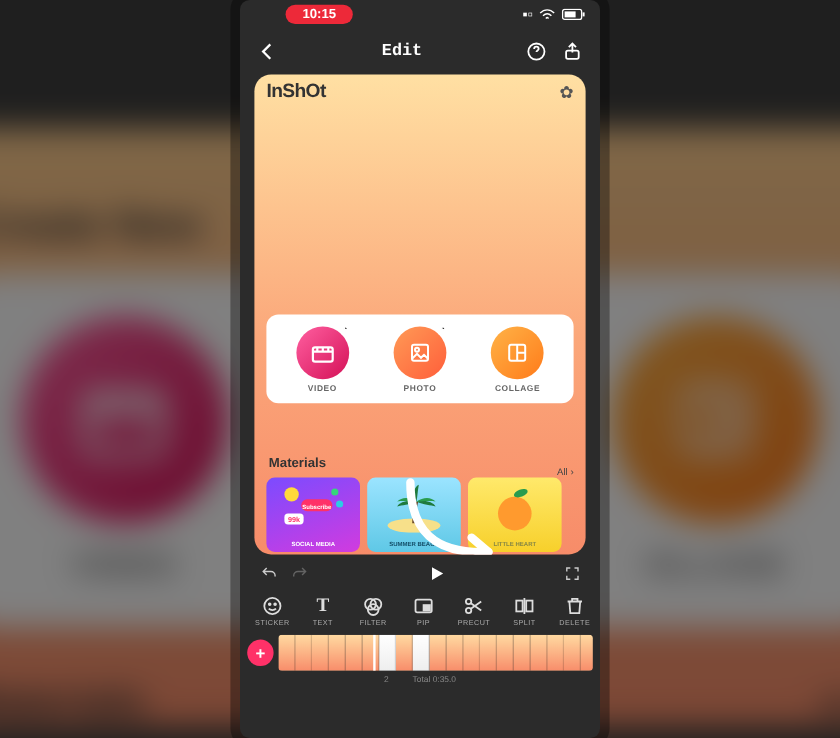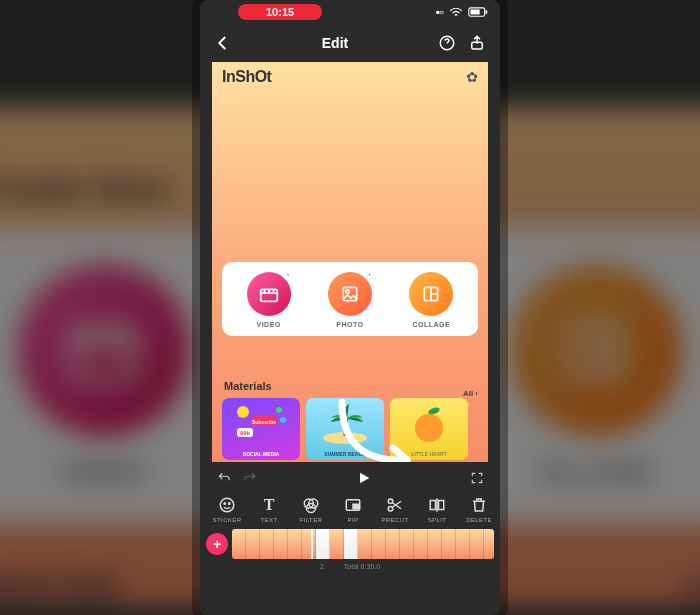--- a/index.html
+++ b/index.html
@@ -70,48 +70,48 @@
     height:24px;
     display:flex;
     align-items:center;
     justify-content:space-between;
     padding:0 12px;
     font-size:11px;
     color:#fff;
   }
   .time-pill {
     background:#ed2939;
-    padding:2px 28px;
+    padding:2px 14px;
     border-radius:12px;
     font-weight:600;
     margin-left:26px;
   }
   .status-right { display:flex; gap:5px; align-items:center; font-size:12px; }
 
   
   .navbar {
     height:38px;
     display:flex;
     align-items:center;
     justify-content:space-between;
     padding:0 14px;
     color:#fff;
   }
-  .navbar .title { font-size:14px; font-weight:600; }
+  .navbar .title { font-size:14px; font-weight:600;font-family:Liberation Mono, monospace; }
   .navbar .nav-right { display:flex; gap:12px; align-items:center; }
   .nav-ico { width:18px; height:18px; display:block; }
 
   
   .preview {
     
     margin:0 12px;
     width:calc(100% - 24px);
     height:400px;
     background:linear-gradient(180deg,#ffe0a3 0%,#fba77a 55%,#f78c69 100%);
-    border-radius:0;
+    border-radius:14px;
     position:relative;
     overflow:hidden;
   }
   .app-brand {
     position:absolute; top:6px; left:10px;
     font-weight:800; font-size:16px; letter-spacing:-0.5px;
     color:#333;
   }
   .app-gear {
     position:absolute; top:7px; right:10px; color:#555; font-size:14px;
@@ -136,21 +136,21 @@
   .c-collage { background:linear-gradient(135deg,#ffb347,#ff7b1a); }
   .badge-dot {
     position:absolute; top:-2px; right:-2px; width:10px; height:10px;
     background:#fff; border-radius:50%; display:flex; align-items:center; justify-content:center;
     color:#333; font-size:6px;
   }
   .ctile .lbl { font-size:7px; font-weight:700; letter-spacing:0.5px; color:#666; }
 
   .materials-block { position:absolute; left:10px; right:10px; top:318px; }
   .materials-hdr-row { display:flex; justify-content:space-between; align-items:flex-end; }
-  .materials-hdr-row .all-link { font-size:8px; font-weight:700; color:#444; }
+  .materials-hdr-row .all-link { font-size:8px; font-weight:400; color:#444; }
   .mat-cards { display:flex; gap:6px; }
   .mat-card {
     width:78px; height:62px; border-radius:7px;
     display:flex; flex-direction:column; justify-content:flex-end;
     align-items:center; font-size:5px; font-weight:700; color:#fff;
     padding-bottom:3px; position:relative; overflow:hidden;
   }
   .mc1 { background:linear-gradient(160deg,#7c4bff,#d13bdf); }
   .mc2 { background:linear-gradient(180deg,#9be4ff,#5fc8e6); }
   .mc3 { background:linear-gradient(180deg,#ffe96b,#f7d02b); color:#884; }

